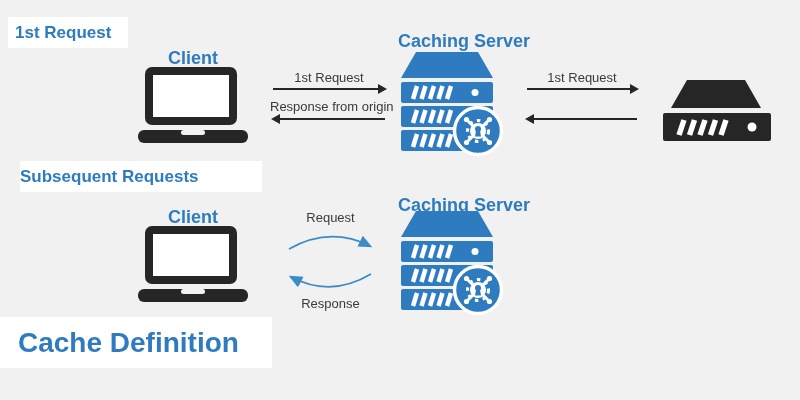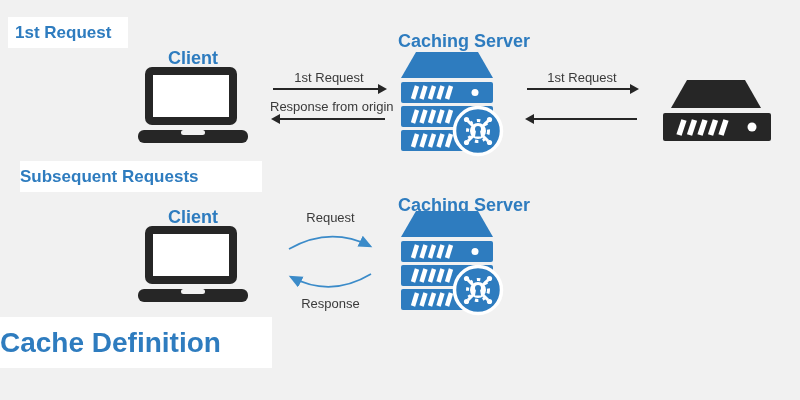--- a/index.html
+++ b/index.html
@@ -164,17 +164,17 @@
         <circle cx="-11.5" cy="-11.5" r="2.6" class="f-white"></circle>
       <circle cx="11.5" cy="11.5" r="2.6" class="f-white"></circle>
         <circle cx="-11.5" cy="11.5" r="2.6" class="f-white"></circle>
       <circle r="10.5" fill="none" stroke="#fff" stroke-width="3" stroke-dasharray="3.5 4.5"></circle>
       <circle r="8" class="f-white"></circle>
       <circle cx="0" cy="-2" r="3" class="f-blue"></circle>
       <polygon points="-1.8,-1 1.8,-1 3,5.5 -3,5.5" class="f-blue"></polygon>
     </g>
   </svg>
 
-  <div class="abs panel" style="left:0px; top:317px; width:272px; height:51px; ">
+  <div class="abs panel" style="left:0px; top:317px; width:272px; height:51px; padding-left:18px;">
     <span class="big-title">Cache Definition</span>
   </div>
 
 </div>
 
 </body></html>

